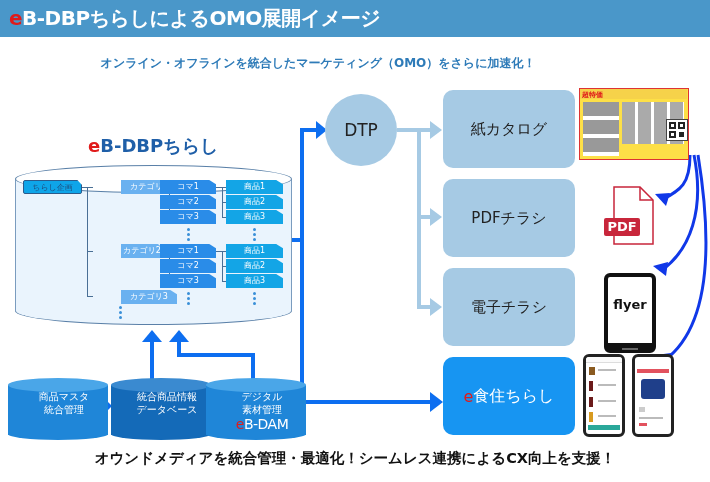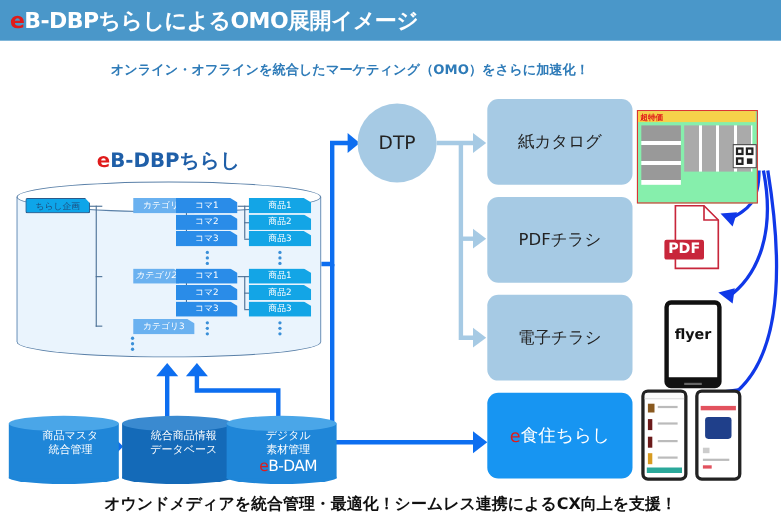--- a/index.html
+++ b/index.html
@@ -116,21 +116,21 @@
   <div class="tline" style="left:222px;top:202px;width:7px;height:1px;"></div>
   <div class="tline" style="left:222px;top:217px;width:7px;height:1px;"></div>
   <div class="tline" style="left:216px;top:251px;width:13px;height:1px;"></div>
   <div class="tline" style="left:222px;top:251px;width:1px;height:30px;"></div>
   <div class="tline" style="left:222px;top:266px;width:7px;height:1px;"></div>
   <div class="tline" style="left:222px;top:281px;width:7px;height:1px;"></div>
 
   <div class="node plan" style="left:23px;top:180px;width:59px;">ちらし企画</div>
 
   <div class="node cat" style="left:93px;top:180px;width:56px;">カテゴリ1</div>
-  <div class="node cat" style="left:93px;top:244px;width:42px;font-style:italic;">カテゴリ2</div>
+  <div class="node cat" style="left:93px;top:244px;width:42px;">カテゴリ2</div>
   <div class="node cat" style="left:93px;top:290px;width:56px;">カテゴリ3</div>
 
   <div class="node koma" style="left:160px;top:180px;width:56px;">コマ1</div>
   <div class="node koma" style="left:160px;top:195px;width:56px;">コマ2</div>
   <div class="node koma" style="left:160px;top:210px;width:56px;">コマ3</div>
   <div class="node koma" style="left:160px;top:244px;width:56px;">コマ1</div>
   <div class="node koma" style="left:160px;top:259px;width:56px;">コマ2</div>
   <div class="node koma" style="left:160px;top:274px;width:56px;">コマ3</div>
 
   <div class="node item" style="left:226px;top:180px;width:57px;">商品1</div>
@@ -201,21 +201,21 @@
 <div class="circle-dtp">DTP</div>
 
 <div class="outbox" style="top:90px;">紙カタログ</div>
 <div class="outbox" style="top:179px;">PDFチラシ</div>
 <div class="outbox" style="top:268px;">電子チラシ</div>
 <div class="outbox active" style="top:357px;">
     <span class="e-red">e</span>
     <span>食住ちらし</span>
   </div>
 
-<div style="position:absolute;left:579px;top:100px;width:110px;height:85px;background:#86efac;border:1.5px solid #d33;">
+<div style="position:absolute;left:579px;top:88px;width:110px;height:72px;background:#fde047;border:1.5px solid #d33;">
   <div style="position:absolute;left:0;top:0;width:107px;height:10px;background:#f6d24a;"></div>
   <div style="position:absolute;left:2px;top:1px;font-size:7px;color:#e01b1b;font-weight:bold;">超特価</div>
   <div style="position:absolute;left:3px;top:13px;width:36px;height:54px;background:repeating-linear-gradient(#999 0 14px,#fff 14px 18px);"></div>
   <div style="position:absolute;left:42px;top:13px;width:62px;height:42px;background:repeating-linear-gradient(90deg,#aaa 0 13px,#fff 13px 16px);"></div>
   <div style="position:absolute;left:86px;top:30px;width:22px;height:22px;background:#fff;border:1px solid #444;">
     <div style="position:absolute;left:2px;top:2px;width:7px;height:7px;border:2px solid #222;"></div>
     <div style="position:absolute;right:2px;top:2px;width:7px;height:7px;border:2px solid #222;"></div>
     <div style="position:absolute;left:2px;bottom:2px;width:7px;height:7px;border:2px solid #222;"></div>
     <div style="position:absolute;right:3px;bottom:3px;width:5px;height:5px;background:#222;"></div>
   </div>

